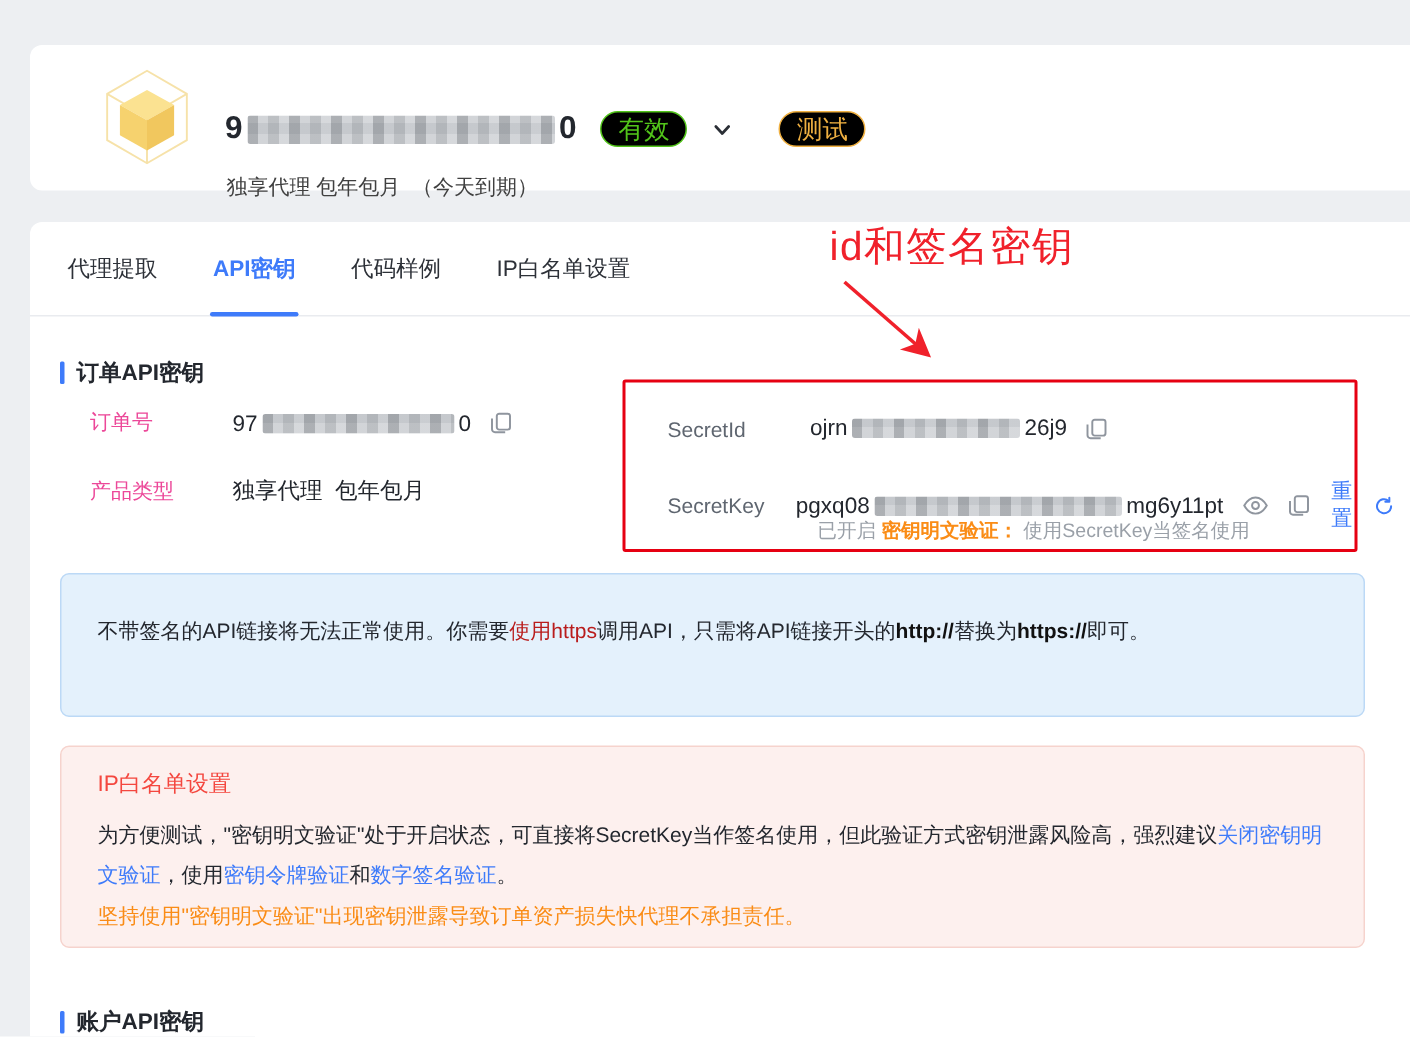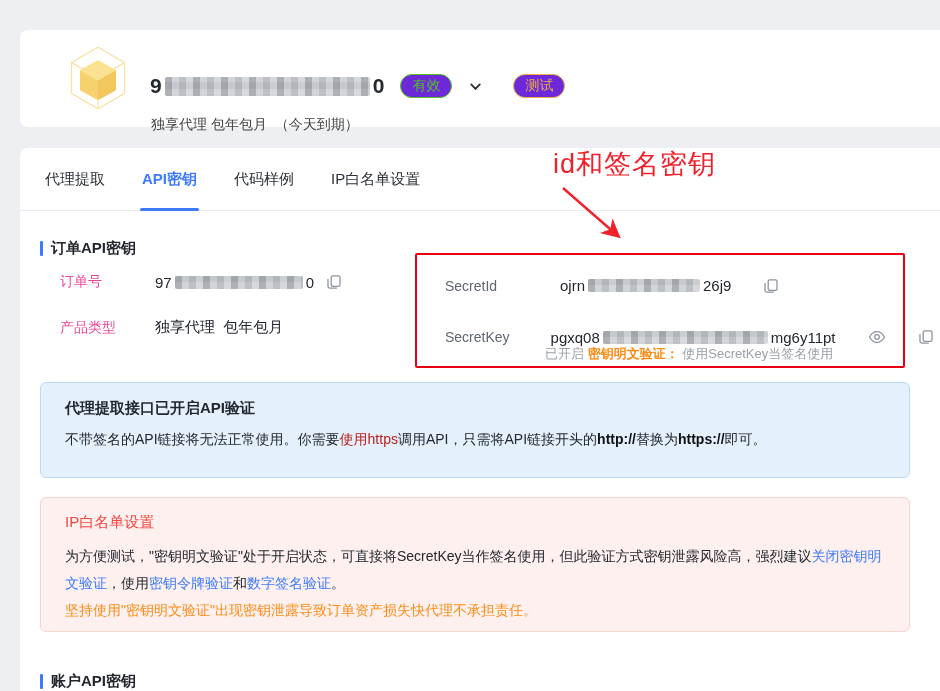--- a/index.html
+++ b/index.html
@@ -13,21 +13,21 @@
   }
   .card { position:absolute; background:#fff; border-radius:8px; }
   .card-top { left:20px; top:30px; width:920px; height:97px; border-radius:8px 0 0 8px; }
   .card-main { left:20px; top:148px; width:920px; height:543px; border-radius:8px 0 0 0; }
 
   
   .cube-wrap { position:absolute; left:44px; top:14px; width:68px; height:68px; }
   .title-row { position:absolute; left:130px; top:44px; display:flex; align-items:center; }
   .order-title { font-size:21px; font-weight:bold; color:#23272e; display:flex; align-items:center; }
   .badge { display:inline-flex; align-items:center; justify-content:center; height:24px; padding:0 11px;
-           border-radius:13px; font-size:14px; background:#6d28d9; }
+           border-radius:13px; font-size:17px; background:#000000; }
   .badge-green { border:1px solid #52c41a; color:#52c41a; margin-left:16px; }
   .badge-orange { border:1px solid #efb041; color:#efb041; margin-left:30px; }
   .chev { display:inline-flex; margin-left:16px; cursor:pointer; }
   .subtitle { position:absolute; left:131px; top:86px; font-size:14px; color:#404040; white-space:pre-wrap; }
 
   
   .tabs { position:absolute; left:0; top:0; width:100%; height:63px; border-bottom:1px solid #e9ebef;
           display:flex; align-items:center; padding-left:25px; gap:37px; }
   .tab { position:relative; height:100%; display:flex; align-items:center; font-size:15px; color:#2d3138; cursor:pointer; }
   .tab.active { color:#3e7bfa; font-weight:bold; }
@@ -55,21 +55,21 @@
   .m-title { width:205px; height:19px; }
   .m-order { width:128px; height:13px; }
   .m-sid { width:112px; height:13px; }
   .m-skey { width:165px; height:13px; }
 
   .icon-btn { display:inline-flex; align-items:center; cursor:pointer; margin-left:12px; }
 
   
   .secret-box { position:absolute; left:395px; top:105px; width:490px; height:115px;
                 border:2px solid #e60012; border-radius:2px; }
-  .secret-box .frow { left:28px;gap:20px; }
+  .secret-box .frow { left:28px; }
   .s-note { position:absolute; left:128px; top:90px; font-size:13px; color:#9aa0a8; white-space:pre-wrap; }
   .s-note b { color:#fa8c16; }
   .reset-link { display:inline-flex; align-items:center; color:#3e7bfa; font-size:14px; cursor:pointer; margin-left:14px; gap:3px; }
 
   
   .info-box { position:absolute; left:20px; top:234px; width:870px; height:96px;
               background:#e4f1fc; border:1px solid #bcd9f6; border-radius:6px; padding:16px 24px; }
   .info-title { font-size:15px; font-weight:bold; color:#23272e; }
   .info-body { margin-top:13px; font-size:14px; color:#23272e; }
   .o-link { color:#b91c1c; cursor:pointer; }
@@ -181,21 +181,20 @@
           <path d="M13.6 8A5.6 5.6 0 1 1 11.7 3.8"></path>
           <polyline points="12.2,1.2 12.2,4.4 9,4.4"></polyline>
         </svg>
       </span>
     </div>
 
     <div class="s-note"><span>已开启 </span><b>密钥明文验证：</b><span> 使用SecretKey当签名使用</span></div>
   </div>
 
   <div class="info-box">
-    <div class="info-title">代理提取接口已开启API验证</div>
     <div class="info-body"><span>不带签名的API链接将无法正常使用。你需要</span><span class="o-link">使用https</span><span>调用API，只需将API链接开头的</span><span class="b-url">http://</span><span>替换为</span><span class="b-url">https://</span><span>即可。</span></div>
   </div>
 
   <div class="warn-box">
     <div class="warn-title">IP白名单设置</div>
     <div class="warn-body">
       <span>为方便测试，"密钥明文验证"处于开启状态，可直接将SecretKey当作签名使用，但此验证方式密钥泄露风险高，强烈建议</span><span class="a-link">关闭密钥明文验证</span><span>，使用</span><span class="a-link">密钥令牌验证</span><span>和</span><span class="a-link">数字签名验证</span><span>。</span>
       <div class="warn-last">坚持使用"密钥明文验证"出现密钥泄露导致订单资产损失快代理不承担责任。</div>
     </div>
   </div>

